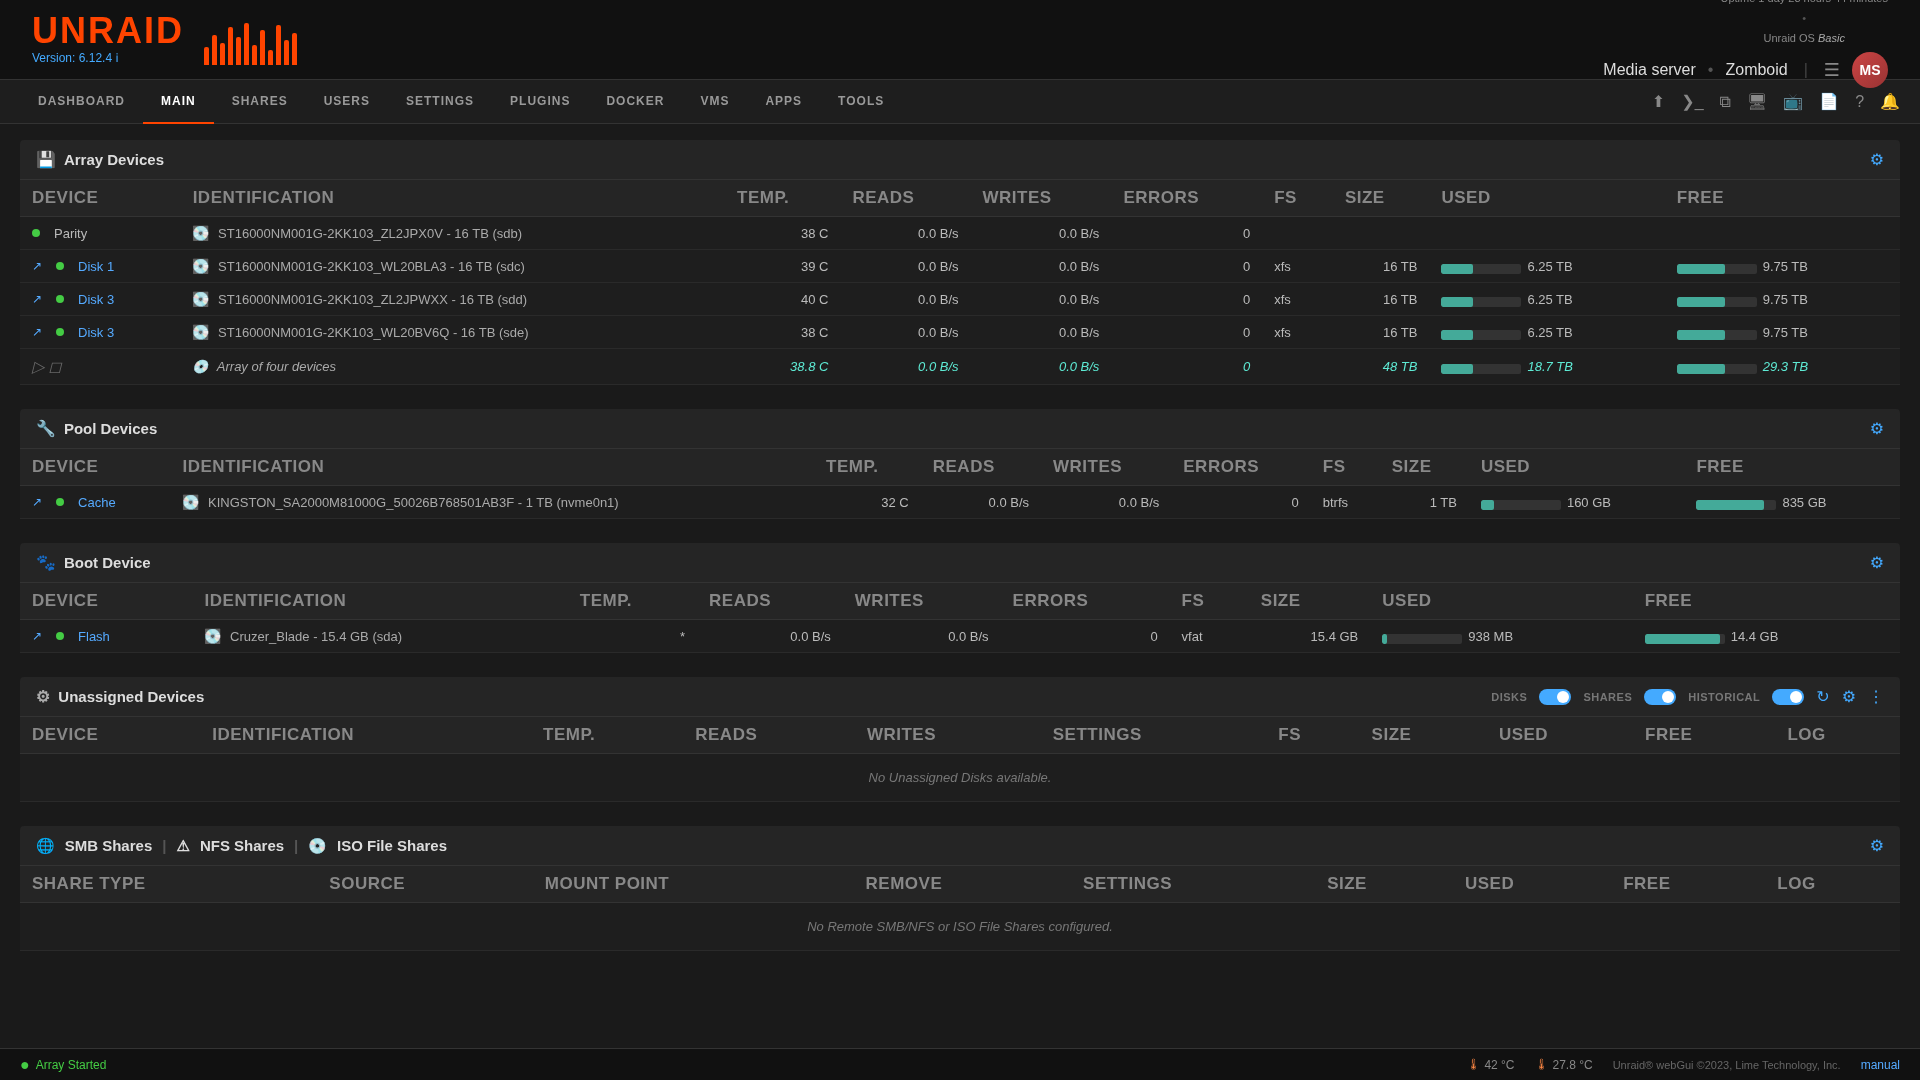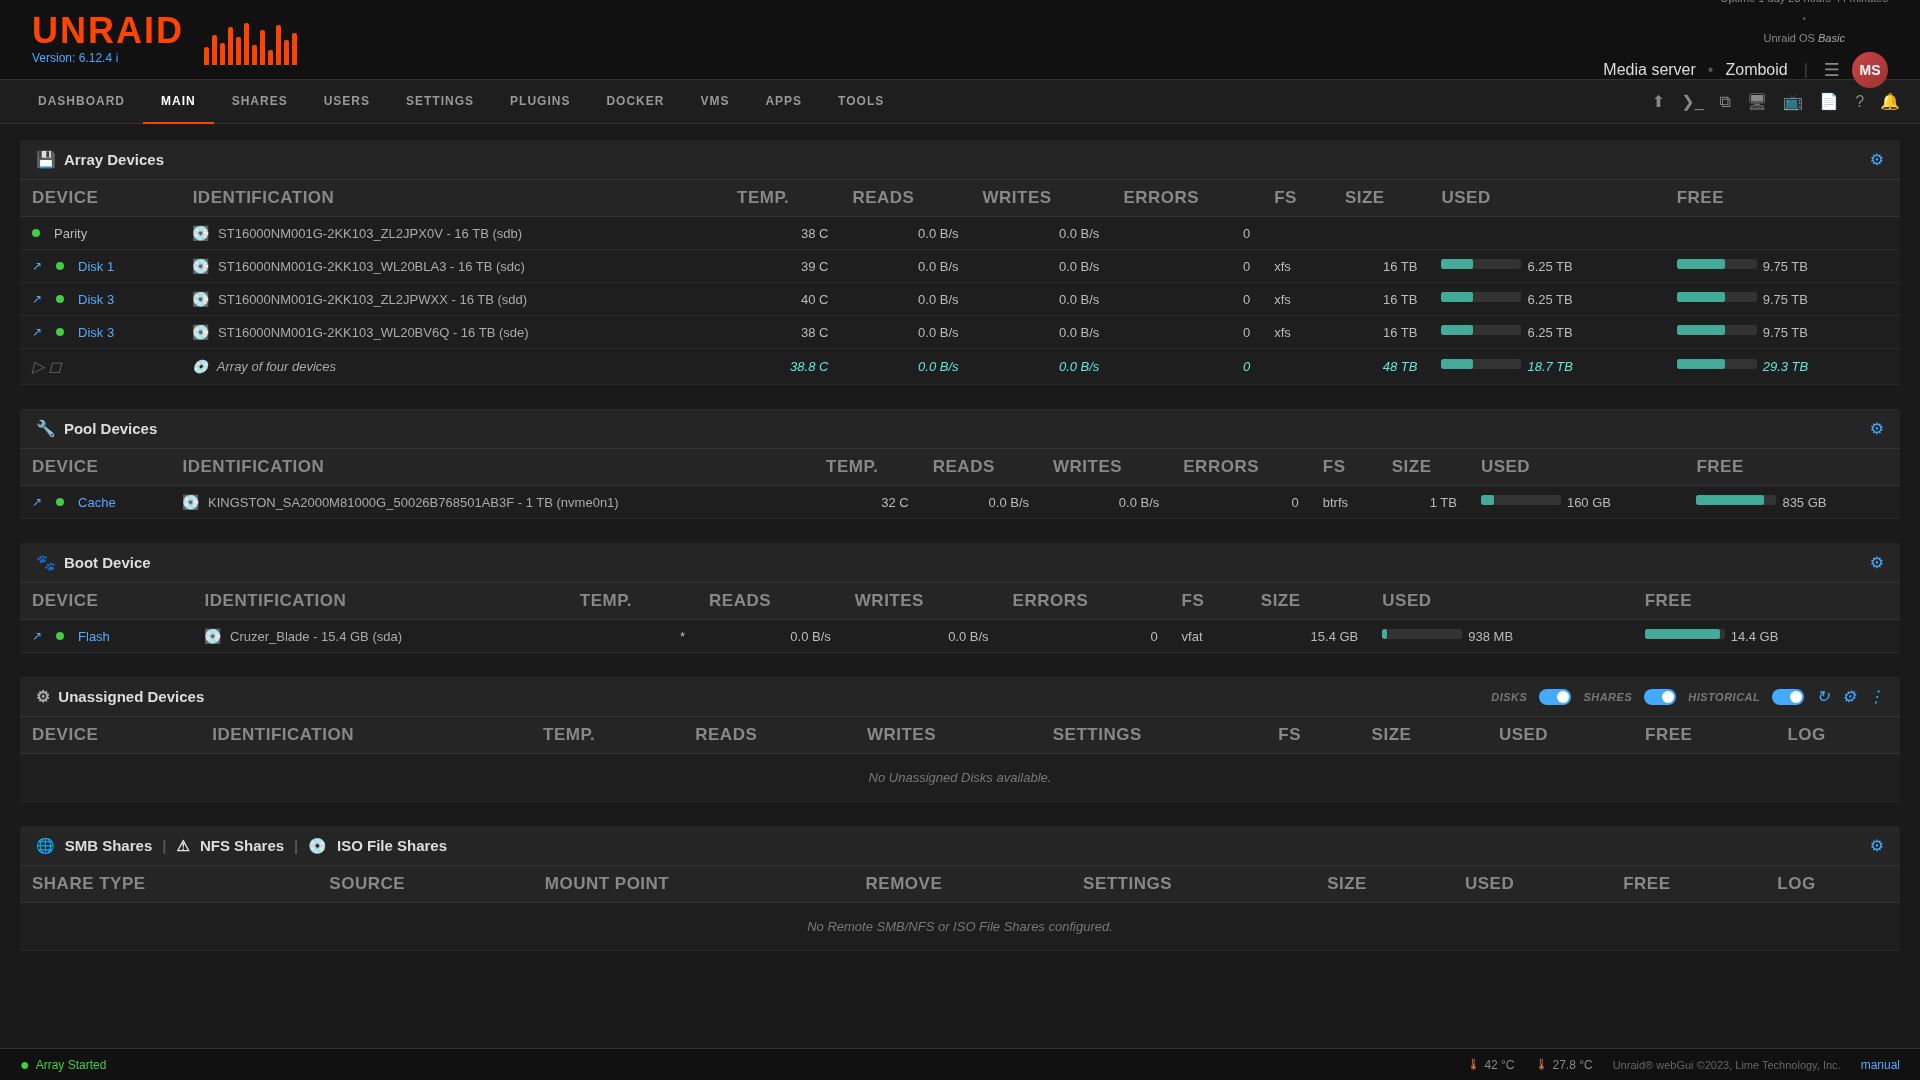--- a/index.html
+++ b/index.html
@@ -195,21 +195,21 @@
     .identification-cell {
       display: flex;
       align-items: center;
       gap: 8px;
       color: #aaa;
     }
 
     
     .progress-bar-container {
       display: flex;
-      align-items: flex-start;
+      align-items: flex-end;
       gap: 6px;
     }
     .progress-bar {
       width: 80px;
       height: 10px;
       background: #333;
       border-radius: 2px;
       overflow: hidden;
     }
     .progress-fill {
@@ -223,21 +223,20 @@
       display: flex;
       align-items: center;
       justify-content: space-between;
     }
     .unassigned-controls {
       display: flex;
       align-items: center;
       gap: 12px;
       font-size: 11px;
       color: #888;
-      font-style: italic;
     }
     .toggle-label { font-weight: 600; letter-spacing: 0.5px; color: #777; font-size: 11px; }
     .toggle-switch {
       display: inline-flex;
       align-items: center;
       cursor: pointer;
     }
     .toggle-track {
       width: 32px; height: 16px;
       background: #4af;

